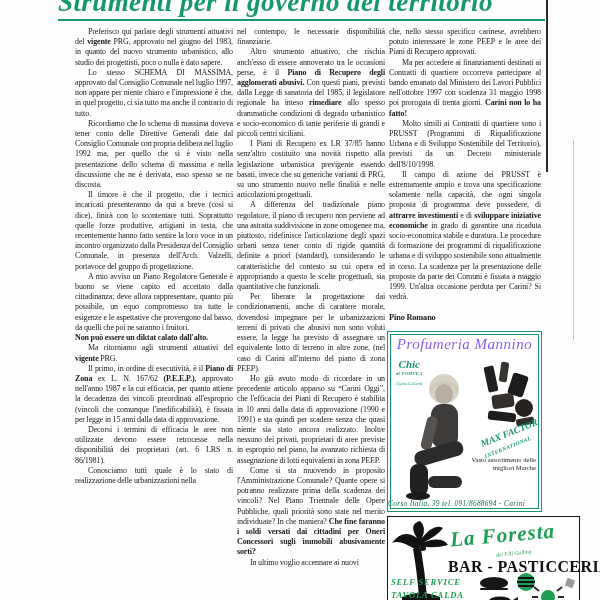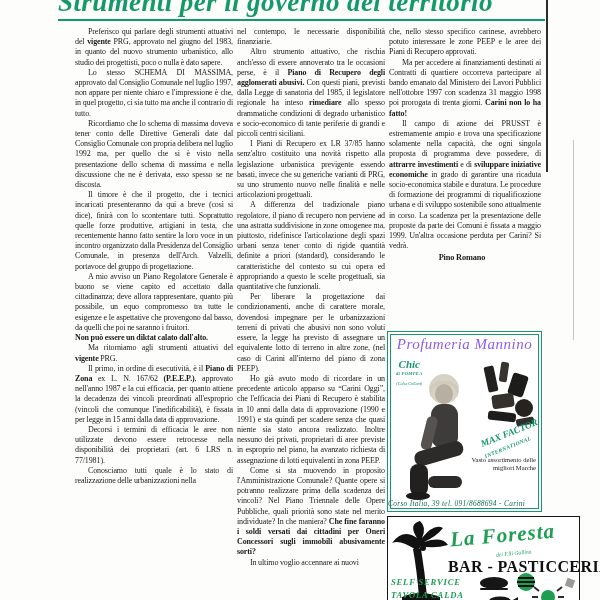--- a/index.html
+++ b/index.html
@@ -15,21 +15,21 @@
   .scanline-light{position:absolute;left:573px;top:140px;width:1px;height:200px;background:#c7c7c3;}
   
   .col{position:absolute;top:27px;text-align:justify;font-size:8px;line-height:10.2px;
        letter-spacing:-0.12px;word-spacing:-0.2px;overflow:hidden;}
   .col p{margin:0;}
   .col p.ind{text-indent:13px;}
   .b{font-weight:bold;}
   .col1{left:75px;width:158px;height:573px;}
   .col2{left:237px;width:148px;height:573px;}
   .col3{left:389px;width:152px;height:300px;}
-  .signature{text-align:center;font-weight:bold;font-size:8.3px;margin-top:2px;padding-right:6px;}
+  .signature{text-align:left;font-weight:bold;font-size:8.3px;margin-top:11px;padding-right:6px;}
   
   .ad-prof{position:absolute;left:387px;top:331px;width:153px;height:179px;background:#fff;
            border:1.5px solid #17976b;}
   .ad-prof::before{content:"";position:absolute;inset:2px;border:1px solid #17976b;pointer-events:none;}
   .prof-name{position:absolute;top:4px;left:0;width:100%;text-align:center;
              font-style:italic;font-size:15px;color:#8b5cf6;letter-spacing:.5px;}
   .prof-chic{position:absolute;left:8px;top:27px;color:#17976b;font-style:italic;
              font-weight:bold;font-size:11px;line-height:10px;text-align:center;}
   .prof-chic small{display:block;color:#17976b;font-size:4.6px;font-weight:bold;letter-spacing:.3px;}
   .prof-chic em{display:block;color:#17976b;font-size:4.2px;font-weight:normal;}
@@ -70,37 +70,38 @@
 
   <div class="col col1">
       <p class="ind"><span>Preferisco qui parlare degli strumenti attuativi del </span><span class="b">vigente</span><span> PRG, approvato nel giugno del 1983, in quanto del nuovo strumento urbanistico, allo studio dei progettisti, poco o nulla è dato sapere.</span></p>
       <p class="ind"><span>Lo stesso SCHEMA DI MASSIMA, approvato dal Consiglio Comunale nel luglio 1997, non appare per niente chiaro e l'impressione è che, in quel progetto, ci sia tutto ma anche il contrario di tutto.</span></p>
       <p class="ind"><span>Ricordiamo che lo schema di massima doveva tener conto delle Direttive Generali date dal Consiglio Comunale con propria delibera nel luglio 1992 ma, per quello che si è visto nella presentazione dello schema di massima e nella discussione che ne è derivata, esso spesso se ne discosta.</span></p>
       <p class="ind"><span>Il timore è che il progetto, che i tecnici incaricati presenteranno da qui a breve (così si dice), finirà con lo scontentare tutti. Soprattutto quelle forze produttive, artigiani in testa, che recentemente hanno fatto sentire la loro voce in un incontro organizzato dalla Presidenza del Consiglio Comunale, in presenza dell'Arch. Valzelli, portavoce del gruppo di progettazione.</span></p>
       <p class="ind"><span>A mio avviso un Piano Regolatore Generale è buono se viene capito ed accettato dalla cittadinanza; deve allora rappresentare, quanto più possibile, un equo compromesso tra tutte le esigenze e le aspettative che provengono dal basso, da quelli che poi ne saranno i fruitori.</span></p>
       <p><span class="b">Non può essere un diktat calato dall'alto.</span></p>
       <p class="ind"><span>Ma ritorniamo agli strumenti attuativi del </span><span class="b">vigente</span><span> PRG.</span></p>
       <p class="ind"><span>Il primo, in ordine di esecutività, è il </span><span class="b">Piano di Zona</span><span> ex L. N. 167/62 </span><span class="b">(P.E.E.P.)</span><span>, approvato nell'anno 1987 e la cui efficacia, per quanto attiene la decadenza dei vincoli preordinati all'esproprio (vincoli che comunque l'inedificabilità), è fissata per legge in 15 anni dalla data di approvazione.</span></p>
-      <p class="ind"><span>Decorsi i termini di efficacia le aree non utilizzate devono essere retrocesse nella disponibilità dei proprietari (art. 6 LRS n. 77/1981).</span></p>
+      <p class="ind"><span>Decorsi i termini di efficacia le aree non utilizzate devono essere retrocesse nella disponibilità dei proprietari (art. 6 LRS n. 86/1981).</span></p>
       <p class="ind"><span>Conosciamo tutti quale è lo stato di realizzazione delle urbanizzazioni nella</span></p>
     </div>
   <div class="col col2">
       <p><span>nel contempo, le necessarie disponibilità finanziarie.</span></p>
       <p class="ind"><span>Altro strumento attuativo, che rischia anch'esso di essere annoverato tra le occasioni perse, è il </span><span class="b">Piano di Recupero degli agglomerati abusivi.</span><span> Con questi piani, previsti dalla Legge di sanatoria del 1985, il legislatore regionale ha inteso </span><span class="b">rimediare</span><span> allo spesso drammatiche condizioni di degrado urbanistico e socio-economico di tante periferie di grandi e piccoli centri siciliani.</span></p>
       <p class="ind"><span>I Piani di Recupero ex LR 37/85 hanno senz'altro costituito una novità rispetto alla legislazione urbanistica previgente essendo basati, invece che su generiche varianti di PRG, su uno strumento nuovo nelle finalità e nelle articolazioni progettuali.</span></p>
       <p class="ind"><span>A differenza del tradizionale piano regolatore, il piano di recupero non perviene ad una astratta suddivisione in zone omogenee ma, piuttosto, ridefinisce l'articolazione degli spazi urbani senza tener conto di rigide quantità definite a priori (standard), considerando le caratteristiche del contesto su cui opera ed appropriando a questo le scelte progettuali, sia quantitative che funzionali.</span></p>
       <p class="ind"><span>Per liberare la progettazione dai condizionamenti, anche di carattere morale, dovendosi impegnare per le urbanizzazioni terreni di privati che abusivi non sono voluti essere, la legge ha previsto di assegnare un equivalente lotto di terreno in altre zone, (nel caso di Carini all'interno del piano di zona PEEP).</span></p>
       <p class="ind"><span>Ho già avuto modo di ricordare in un precedente articolo apparso su “Carini Oggi”, che l'efficacia dei Piani di Recupero è stabilita in 10 anni dalla data di approvazione (1990 e 1991) e sta quindi per scadere senza che quasi niente sia stato ancora realizzato. Inoltre nessuno dei privati, proprietari di aree previste in esproprio nel piano, ha avanzato richiesta di assegnazione di lotti equivalenti in zona PEEP.</span></p>
       <p class="ind"><span>Come si sta muovendo in proposito l'Amministrazione Comunale? Quante opere si potranno realizzare prima della scadenza dei vincoli? Nel Piano Triennale delle Opere Pubbliche, quali priorità sono state nel merito individuate? In che maniera? </span><span class="b">Che fine faranno i soldi versati dai cittadini per Oneri Concessori sugli immobili abusivamente sorti?</span></p>
       <p class="ind"><span>In ultimo voglio accennare ai nuovi</span></p>
     </div>
   <div class="col col3">
     <div>
         <p><span>che, nello stesso specifico carinese, avrebbero potuto interessare le zone PEEP e le aree dei Piani di Recupero approvati.</span></p>
         <p class="ind"><span>Ma per accedere ai finanziamenti destinati ai Contratti di quartiere occorreva partecipare al bando emanato dal Ministero dei Lavori Pubblici nell'ottobre 1997 con scadenza 31 maggio 1998 poi prorogata di trenta giorni. </span><span class="b">Carini non lo ha fatto!</span></p>
+        <p class="ind"><span>Molto simili ai Contratti di quartiere sono i PRUSST (Programmi di Riqualificazione Urbana e di Sviluppo Sostenibile del Territorio), previsti da un Decreto ministeriale dell'8/10/1998.</span></p>
         <p class="ind"><span>Il campo di azione dei PRUSST è estremamente ampio e trova una specificazione solamente nella capacità, che ogni singola proposta di programma deve possedere, di </span><span class="b">attrarre investimenti</span><span> e di </span><span class="b">sviluppare iniziative economiche</span><span> in grado di garantire una ricaduta socio-economica stabile e duratura. Le procedure di formazione dei programmi di riqualificazione urbana e di sviluppo sostenibile sono attualmente in corso. La scadenza per la presentazione delle proposte da parte dei Comuni è fissata a maggio 1999. Un'altra occasione perduta per Carini? Si vedrà.</span></p>
       </div>
     <div class="signature">Pino Romano</div>
   </div>
 
   <div class="ad-prof">
     <div class="prof-name">Profumeria Mannino</div>
     <div class="prof-chic">
       <span>Chic</span>
       <small>di POMPEA</small>

